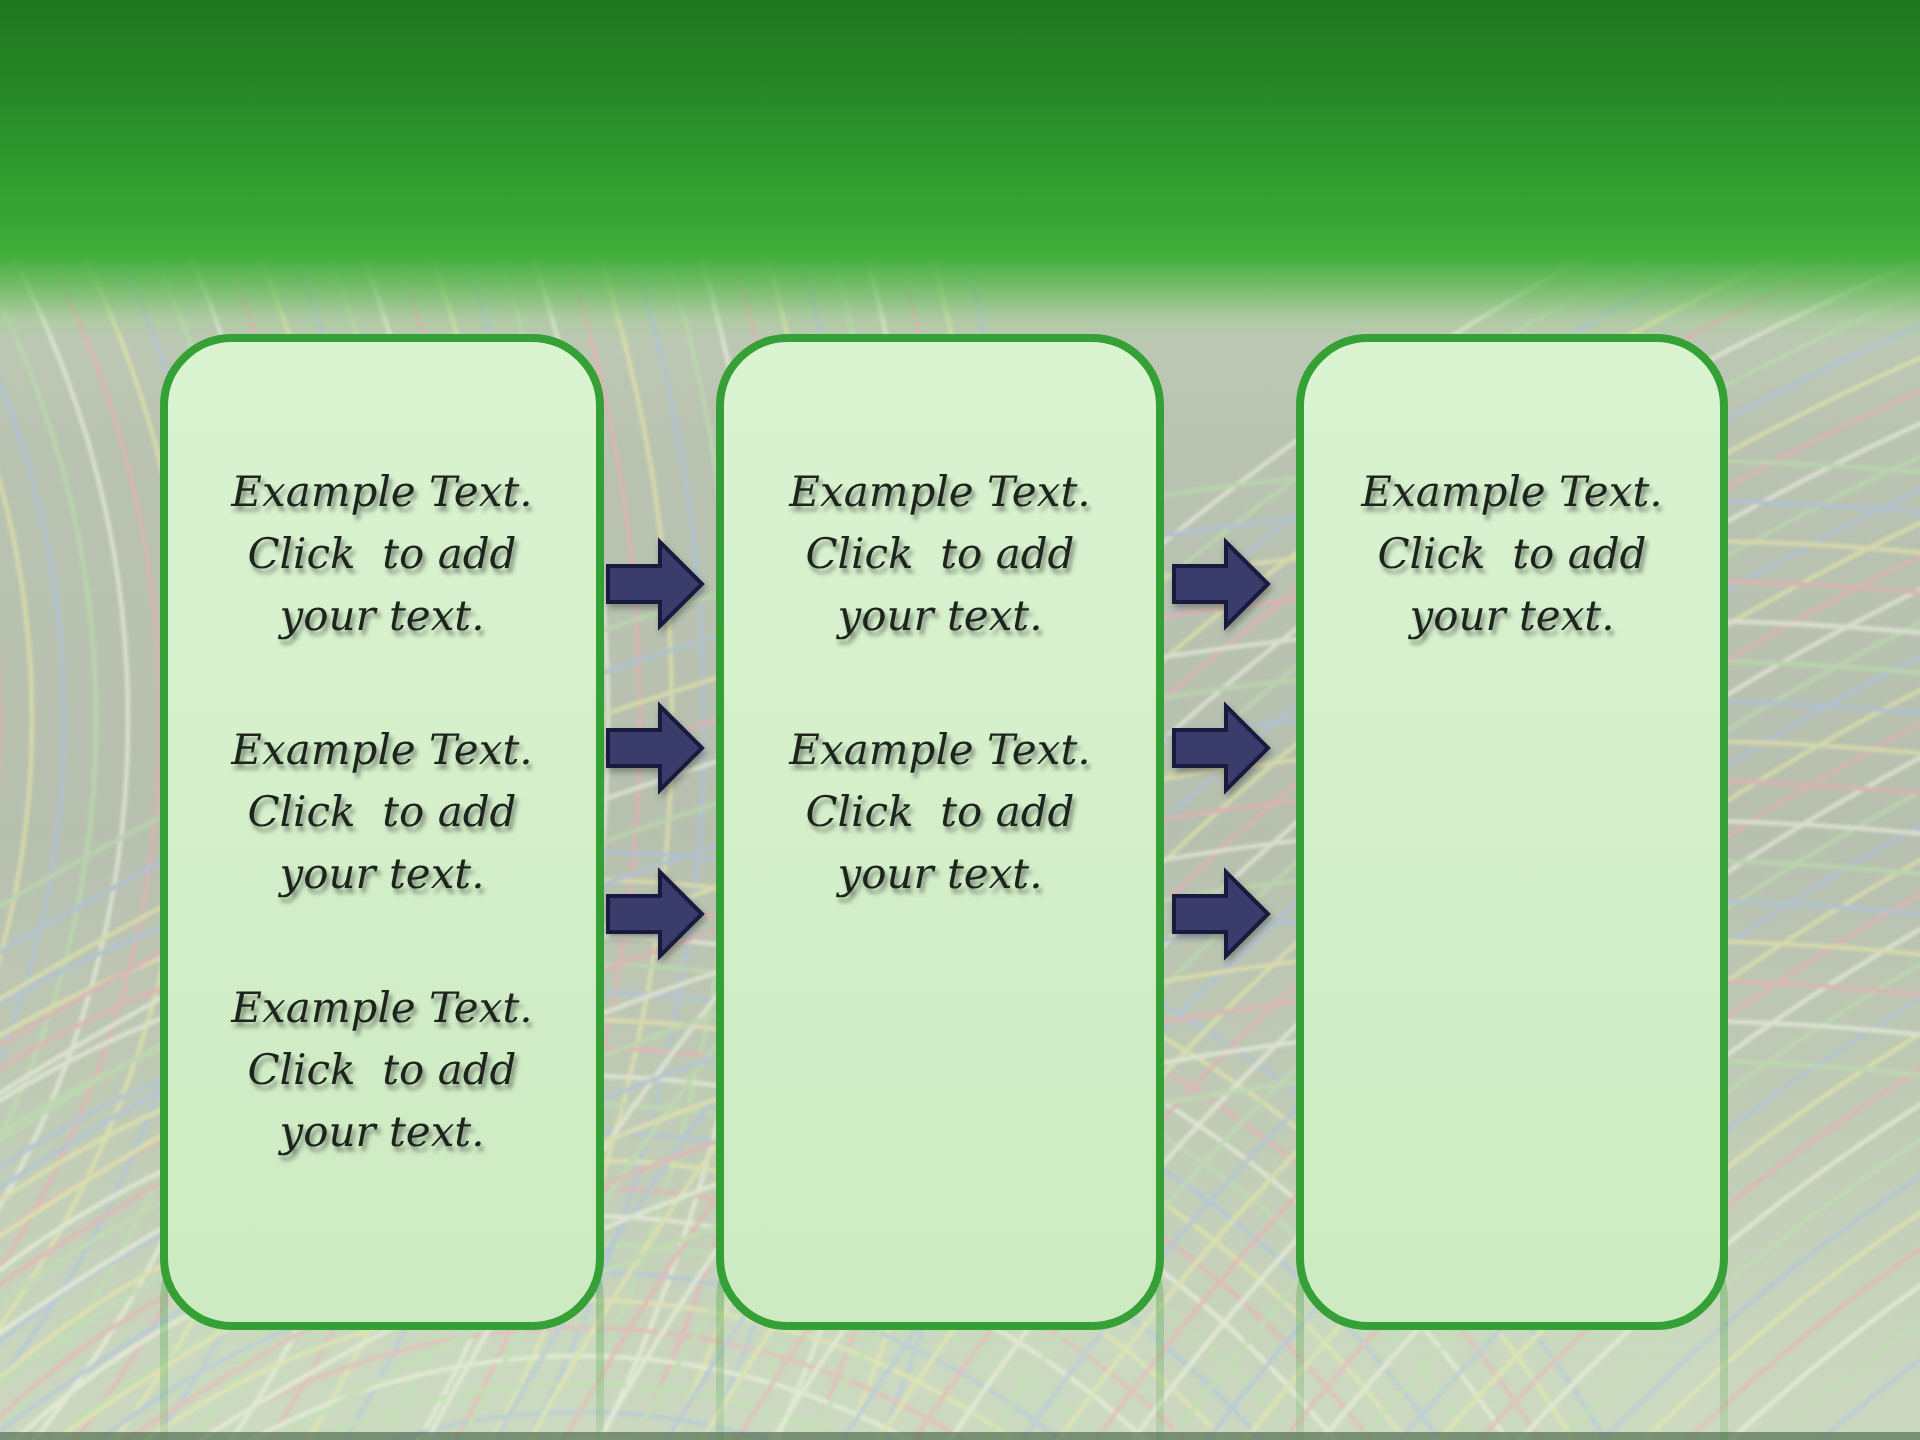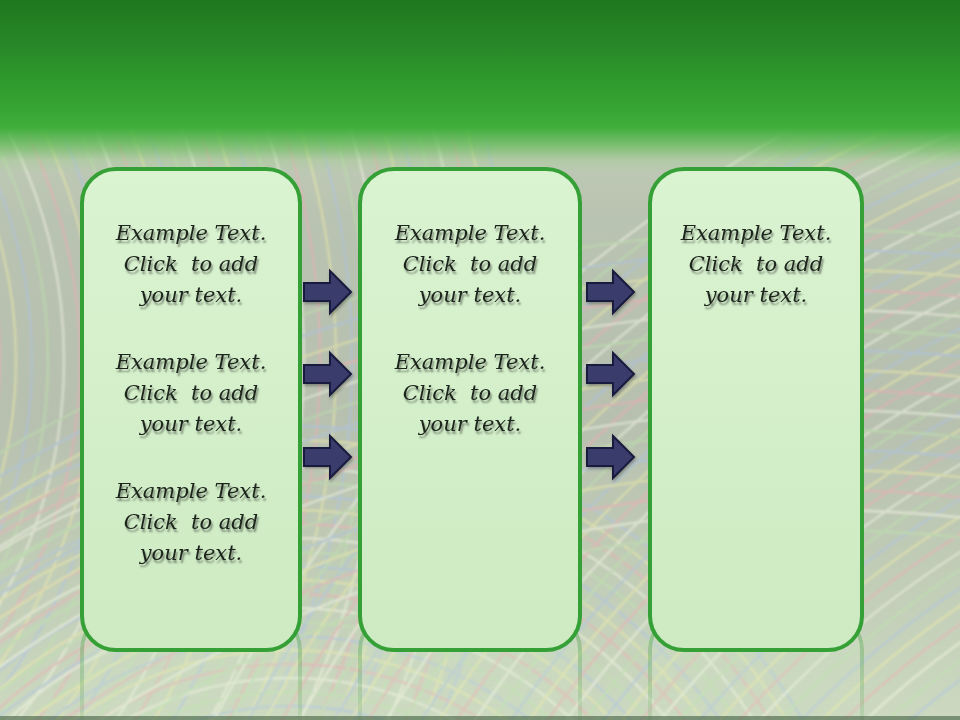--- a/index.html
+++ b/index.html
@@ -21,21 +21,21 @@
     text-shadow:0 2px 3px rgba(0,50,0,0.25);
     white-space:nowrap;
   }
   .title .bold{font-weight:bold;}
   .title .sep{margin:0 8px 0 14px;}
   
   .pbox{
     position:absolute;top:167px;height:430px;z-index:2;
     background:linear-gradient(180deg,#daf3d1 0%,#d3efc9 55%,#cdeac3 100%);
     border:4px solid #35a035;border-radius:36px;
-    padding-top:47px;box-sizing:content-box;
+    padding-top:60px;box-sizing:content-box;
   }
   .pbox p{
     margin:0 0 36px 0;
     text-align:center;white-space:pre-wrap;
     font-family:"DejaVu Serif","Liberation Serif",serif;font-style:italic;
     font-size:21px;line-height:31px;color:#1c241c;
     text-shadow:1.5px 2.5px 2px rgba(35,40,35,0.5);
   }
   .box1{left:80px;width:214px;}
   .box2{left:358px;width:216px;}

